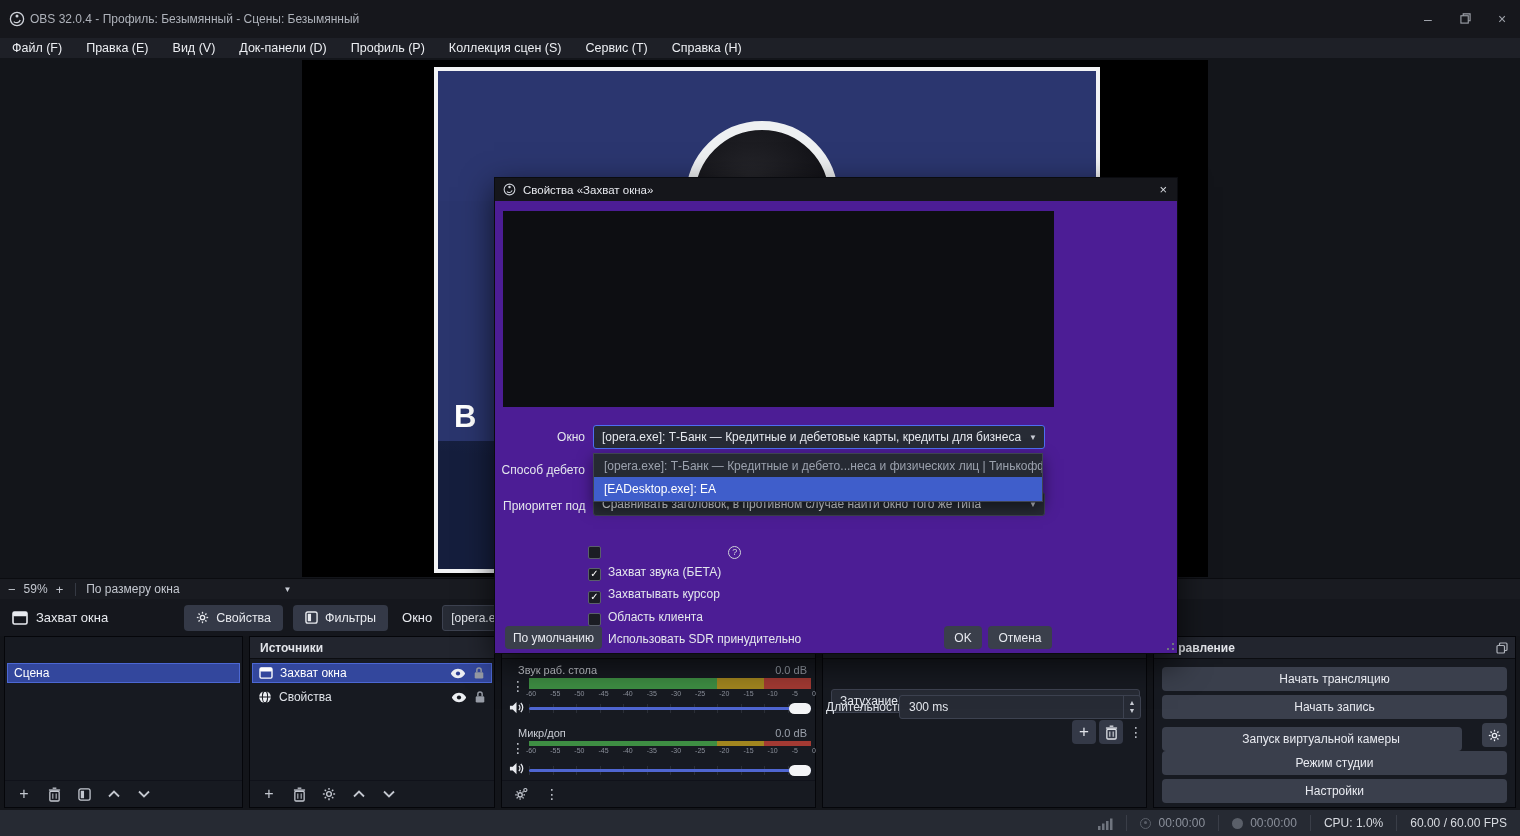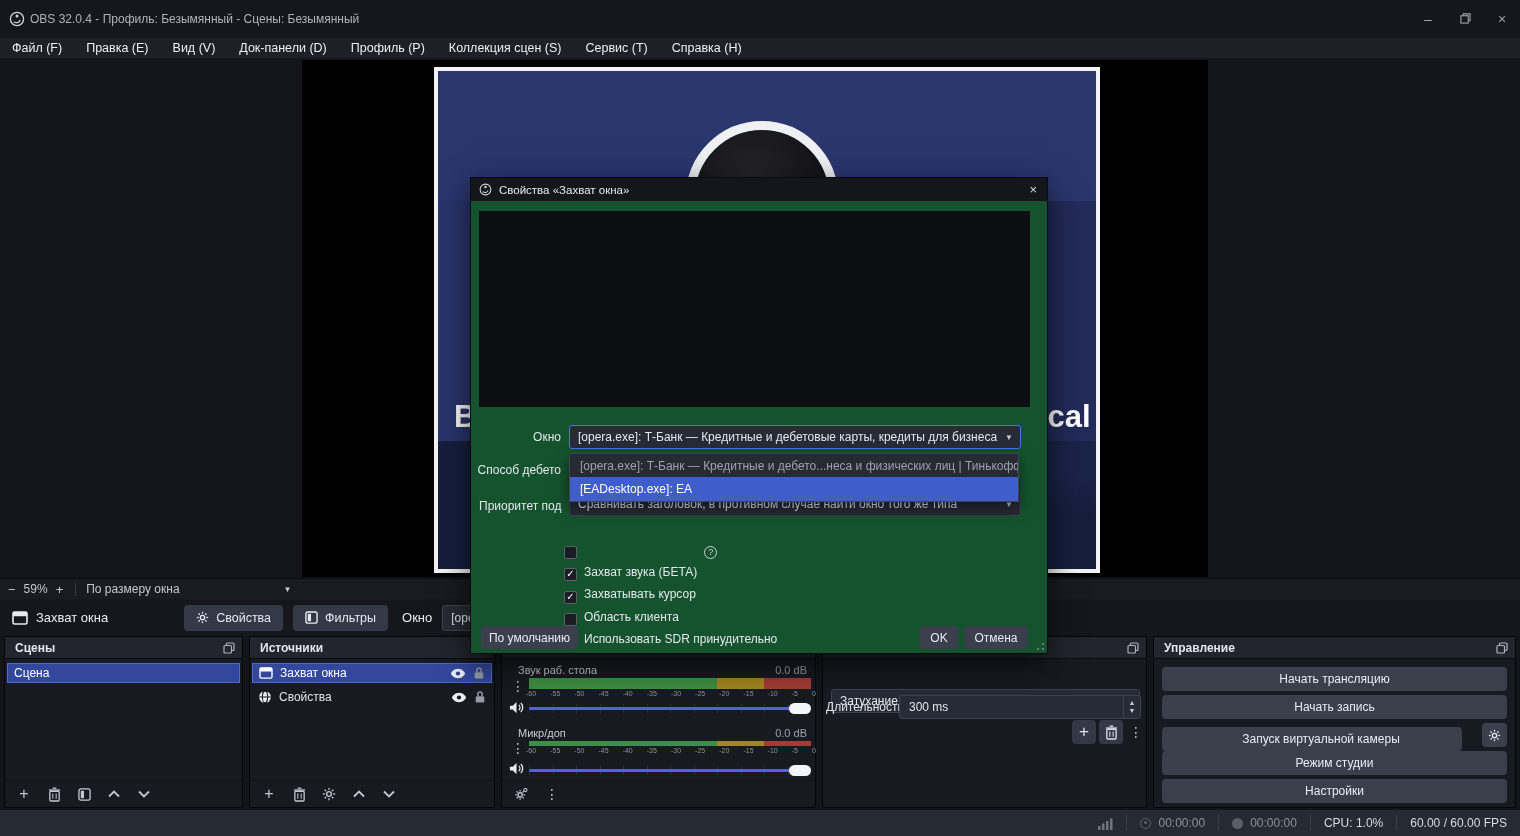--- a/index.html
+++ b/index.html
@@ -97,21 +97,21 @@
     align-items:center; justify-content:flex-end; }
   .st-item { display:flex; align-items:center; gap:7px; padding:0 13px; font-size:12px; color:#d7dae0; height:26px; }
   .st-dim { color:#8b909b; }
   .st-sep { width:1px; height:16px; background:#3a3e48; }
   .rec-dot { width:11px; height:11px; border-radius:50%; background:#5a5f69; }
   .live-dot { width:11px; height:11px; border-radius:50%; border:1.5px solid #5a5f69; position:relative; }
   .live-dot::after { content:""; position:absolute; left:2.3px; top:2.3px; width:3.5px; height:3.5px;
     border-radius:50%; background:#5a5f69; }
 
   
-  #dialog { left:470px; top:177px; width:578px; height:477px; background:#14532d; border:1px solid #0a0b0f;
+  #dialog { left:494px; top:177px; width:684px; height:477px; background:#4c1d95; border:1px solid #0a0b0f;
     box-shadow:0 10px 30px rgba(0,0,0,.65); z-index:50; }
   #dlg-titlebar { left:0; top:0; width:100%; height:23px; background:#15161b; display:flex; align-items:center; }
   #dlg-titlebar .dlg-title { font-size:11.5px; color:#e7e9ee; margin-left:7px; }
   #dlg-close { position:absolute; right:10px; top:0; height:23px; line-height:23px; color:#d6d9de; font-size:13px; }
   #dlg-preview { left:8px; top:33px; width:551px; height:196px; background:#0d0e12; }
   .dlg-label { position:absolute; width:90px; font-size:12px; color:#e4e7ed; text-align:right; }
   .dlg-label-clip { position:absolute; left:8px; width:88px; font-size:12px; color:#e4e7ed;
     white-space:nowrap; overflow:hidden; }
   .dlg-combo { position:absolute; left:98px; width:452px; height:24px; }
   #win-combo { border-color:#4e6ef2; }
@@ -226,29 +226,20 @@
       <span>Фильтры</span>
     </span>
     <span style="margin-left:14px;font-size:13px;color:#e8eaef;">Окно</span>
     <span class="combo" style="margin-left:10px;width:300px;height:26px;">
       <span>[opera.exe]: Т-Ба</span>
       <span class="arrow-down">▼</span>
     </span>
   </div>
 
   <div class="dock" style="left:4px;width:239px;">
-    <div class="dock-header">
-      <span class="dock-title">Сцены</span>
-      <span class="float-icon">
-        <svg width="12" height="12" viewBox="0 0 12 12">
-            <rect x="3.5" y="1" width="7.5" height="7.5" rx="1" fill="none" stroke="#aeb2ba" stroke-width="1.2"></rect>
-            <rect x="1" y="3.5" width="7.5" height="7.5" rx="1" fill="#22252e" stroke="#aeb2ba" stroke-width="1.2"></rect>
-          </svg>
-      </span>
-    </div>
     <div class="list-row selected" style="top:26px;">
       <span>Сцена</span>
     </div>
     <div class="dock-footer">
       <span class="icon-btn" style="font-size:16px;">+</span>
       <span class="icon-btn">
         <svg width="13" height="15" viewBox="0 0 14 16">
             <rect x="2" y="4.5" width="10" height="10.5" rx="1.2" fill="none" stroke="#c3c7cf" stroke-width="1.4"></rect>
             <line x1="1" y1="3.2" x2="13" y2="3.2" stroke="#c3c7cf" stroke-width="1.4"></line>
             <line x1="5" y1="1.2" x2="9" y2="1.2" stroke="#c3c7cf" stroke-width="1.4"></line>

